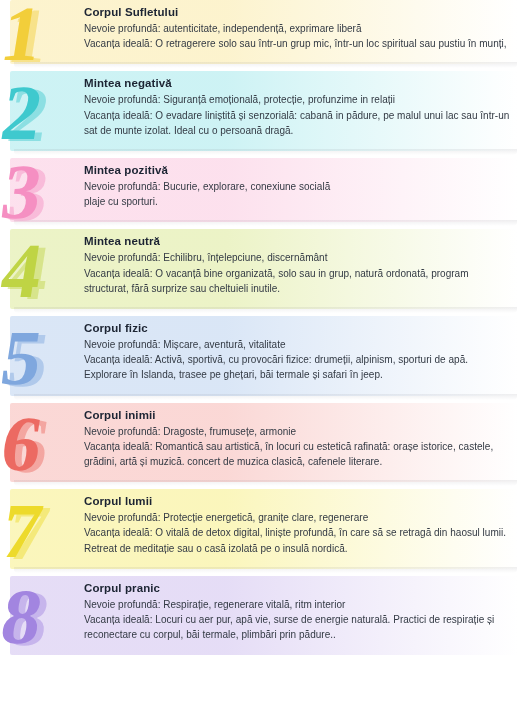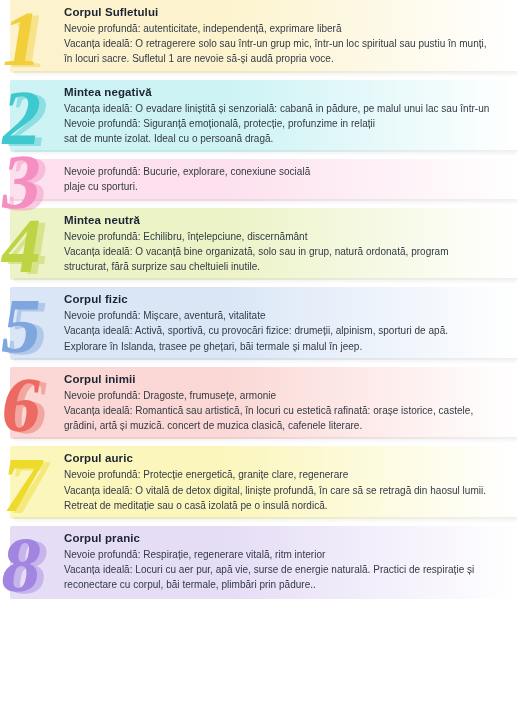--- a/index.html
+++ b/index.html
@@ -51,22 +51,22 @@
     pointer-events: none;
     display: flex;
     align-items: center;
     justify-content: flex-start;
   }
   .numeral svg { display: block; overflow: visible; }
 
   .content {
     position: relative;
     z-index: 3;
-    margin-left: 64px;
-    padding: 5px 12px 6px 0;
+    margin-left: 84px;
+    padding: 5px 12px 13px 0;
     max-width: 440px;
   }
 
   .b-title {
     font-size: 11.5px;
     font-weight: bold;
     color: #1c2433;
     line-height: 15px;
     letter-spacing: 0.1px;
     margin-bottom: 1px;
@@ -101,49 +101,49 @@
       <div class="numeral">
         <svg width="62" height="92" viewBox="0 0 62 92">
           <text x="4" y="74" font-size="78" font-family="&quot;Liberation Serif&quot;, serif" font-weight="bold" fill="#F2CE3A" opacity="0.45" transform="skewX(-9) translate(7,2)">1</text>
           <text x="4" y="74" font-size="78" font-family="&quot;Liberation Serif&quot;, serif" font-weight="bold" fill="#F2CE3A" transform="skewX(-9)">1</text>
         </svg>
       </div>
       <div class="content">
         <div class="b-title">Corpul Sufletului</div>
         <div class="b-line">Nevoie profundă: autenticitate, independență, exprimare liberă</div>
         <div class="b-line">Vacanța ideală: O retragerere solo sau într-un grup mic, într-un loc spiritual sau pustiu în munți,</div>
-        <div class="b-line">în locuri sacre. Sufletul 1 are nevoie să-și audă propria voce.</div>
       </div>
     </div>
     <div class="block">
       <div class="block-bg" style="background: linear-gradient(to right, rgba(90, 214, 220, 0.3) 0%, rgba(90, 214, 220, 0.3) 42%, rgba(255, 255, 255, 0.08) 99%);"></div>
       <div class="block-shadow"></div>
       <div class="numeral">
         <svg width="62" height="92" viewBox="0 0 62 92">
           <text x="4" y="74" font-size="78" font-family="&quot;Liberation Serif&quot;, serif" font-weight="bold" fill="#3FC9CE" opacity="0.45" transform="skewX(-9) translate(7,2)">2</text>
           <text x="4" y="74" font-size="78" font-family="&quot;Liberation Serif&quot;, serif" font-weight="bold" fill="#3FC9CE" transform="skewX(-9)">2</text>
         </svg>
       </div>
       <div class="content">
         <div class="b-title">Mintea negativă</div>
+        <div class="b-line">Nevoie profundă: Siguranță emoțională, protecție, profunzime in relații</div>
         <div class="b-line">Vacanța ideală: O evadare liniștită și senzorială: cabană in pădure, pe malul unui lac sau într-un</div>
-        <div class="b-line">Nevoie profundă: Siguranță emoțională, protecție, profunzime in relații</div>
         <div class="b-line">sat de munte izolat. Ideal cu o persoană dragă.</div>
       </div>
     </div>
     <div class="block">
       <div class="block-bg" style="background: linear-gradient(to right, rgba(247, 160, 200, 0.32) 0%, rgba(247, 160, 200, 0.32) 42%, rgba(255, 255, 255, 0.08) 99%);"></div>
       <div class="block-shadow"></div>
       <div class="numeral">
         <svg width="62" height="92" viewBox="0 0 62 92">
           <text x="4" y="74" font-size="78" font-family="&quot;Liberation Serif&quot;, serif" font-weight="bold" fill="#F58FC2" opacity="0.45" transform="skewX(-9) translate(7,2)">3</text>
           <text x="4" y="74" font-size="78" font-family="&quot;Liberation Serif&quot;, serif" font-weight="bold" fill="#F58FC2" transform="skewX(-9)">3</text>
         </svg>
       </div>
       <div class="content">
+        <div class="b-title">Mintea pozitivă</div>
         <div class="b-line">Nevoie profundă: Bucurie, explorare, conexiune socială</div>
         <div class="b-line">plaje cu sporturi.</div>
       </div>
     </div>
     <div class="block">
       <div class="block-bg" style="background: linear-gradient(to right, rgba(199, 220, 90, 0.34) 0%, rgba(199, 220, 90, 0.34) 42%, rgba(255, 255, 255, 0.08) 99%);"></div>
       <div class="block-shadow"></div>
       <div class="numeral">
         <svg width="62" height="92" viewBox="0 0 62 92">
           <text x="4" y="74" font-size="78" font-family="&quot;Liberation Serif&quot;, serif" font-weight="bold" fill="#BFD444" opacity="0.45" transform="skewX(-9) translate(7,2)">4</text>
@@ -163,21 +163,21 @@
       <div class="numeral">
         <svg width="62" height="92" viewBox="0 0 62 92">
           <text x="4" y="74" font-size="78" font-family="&quot;Liberation Serif&quot;, serif" font-weight="bold" fill="#7FA7DE" opacity="0.45" transform="skewX(-9) translate(7,2)">5</text>
           <text x="4" y="74" font-size="78" font-family="&quot;Liberation Serif&quot;, serif" font-weight="bold" fill="#7FA7DE" transform="skewX(-9)">5</text>
         </svg>
       </div>
       <div class="content">
         <div class="b-title">Corpul fizic</div>
         <div class="b-line">Nevoie profundă: Mișcare, aventură, vitalitate</div>
         <div class="b-line">Vacanța ideală: Activă, sportivă, cu provocări fizice: drumeții, alpinism, sporturi de apă.</div>
-        <div class="b-line">Explorare în Islanda, trasee pe ghețari, băi termale și malul în jeep.</div>
+        <div class="b-line">Explorare în Islanda, trasee pe ghețari, băi termale și safari în jeep.</div>
       </div>
     </div>
     <div class="block">
       <div class="block-bg" style="background: linear-gradient(to right, rgba(240, 125, 118, 0.3) 0%, rgba(240, 125, 118, 0.3) 42%, rgba(255, 255, 255, 0.08) 99%);"></div>
       <div class="block-shadow"></div>
       <div class="numeral">
         <svg width="62" height="92" viewBox="0 0 62 92">
           <text x="4" y="74" font-size="78" font-family="&quot;Liberation Serif&quot;, serif" font-weight="bold" fill="#EC6A62" opacity="0.45" transform="skewX(-9) translate(7,2)">6</text>
           <text x="4" y="74" font-size="78" font-family="&quot;Liberation Serif&quot;, serif" font-weight="bold" fill="#EC6A62" transform="skewX(-9)">6</text>
         </svg>
@@ -192,21 +192,21 @@
     <div class="block">
       <div class="block-bg" style="background: linear-gradient(to right, rgba(243, 230, 70, 0.36) 0%, rgba(243, 230, 70, 0.36) 42%, rgba(255, 255, 255, 0.08) 99%);"></div>
       <div class="block-shadow"></div>
       <div class="numeral">
         <svg width="62" height="92" viewBox="0 0 62 92">
           <text x="4" y="74" font-size="78" font-family="&quot;Liberation Serif&quot;, serif" font-weight="bold" fill="#EDDA2B" opacity="0.45" transform="skewX(-9) translate(7,2)">7</text>
           <text x="4" y="74" font-size="78" font-family="&quot;Liberation Serif&quot;, serif" font-weight="bold" fill="#EDDA2B" transform="skewX(-9)">7</text>
         </svg>
       </div>
       <div class="content">
-        <div class="b-title">Corpul auric</div>
+        <div class="b-title">Corpul lumii</div>
         <div class="b-line">Nevoie profundă: Protecție energetică, granițe clare, regenerare</div>
         <div class="b-line">Vacanța ideală: O vitală de detox digital, liniște profundă, în care să se retragă din haosul lumii.</div>
         <div class="b-line">Retreat de meditație sau o casă izolată pe o insulă nordică.</div>
       </div>
     </div>
     <div class="block">
       <div class="block-bg" style="background: linear-gradient(to right, rgba(170, 142, 226, 0.3) 0%, rgba(170, 142, 226, 0.3) 42%, rgba(255, 255, 255, 0.08) 99%);"></div>
       <div class="numeral">
         <svg width="62" height="92" viewBox="0 0 62 92">
           <text x="4" y="74" font-size="78" font-family="&quot;Liberation Serif&quot;, serif" font-weight="bold" fill="#A285E0" opacity="0.45" transform="skewX(-9) translate(7,2)">8</text>

